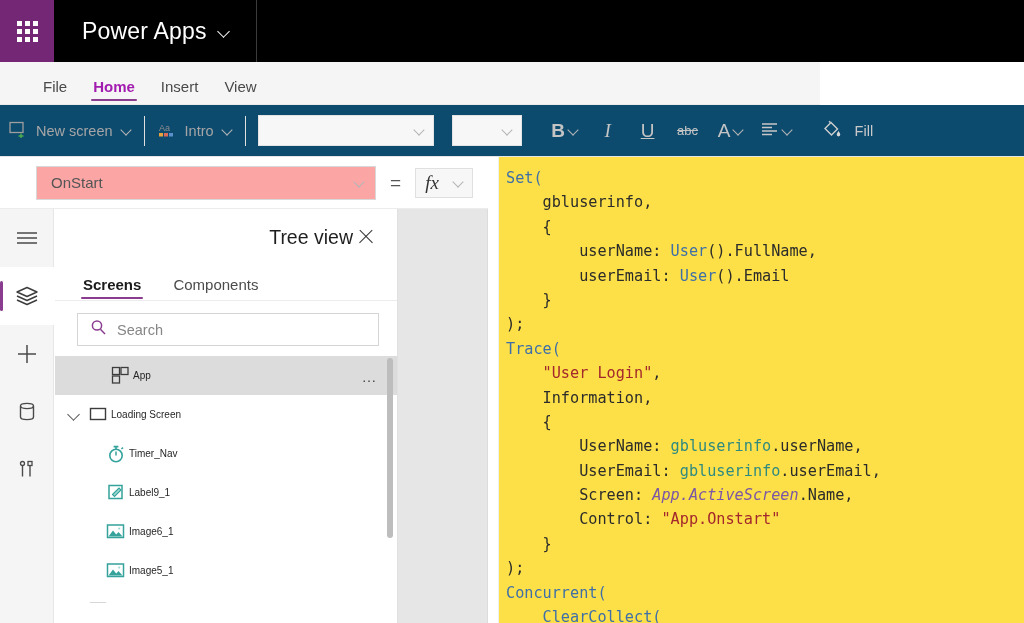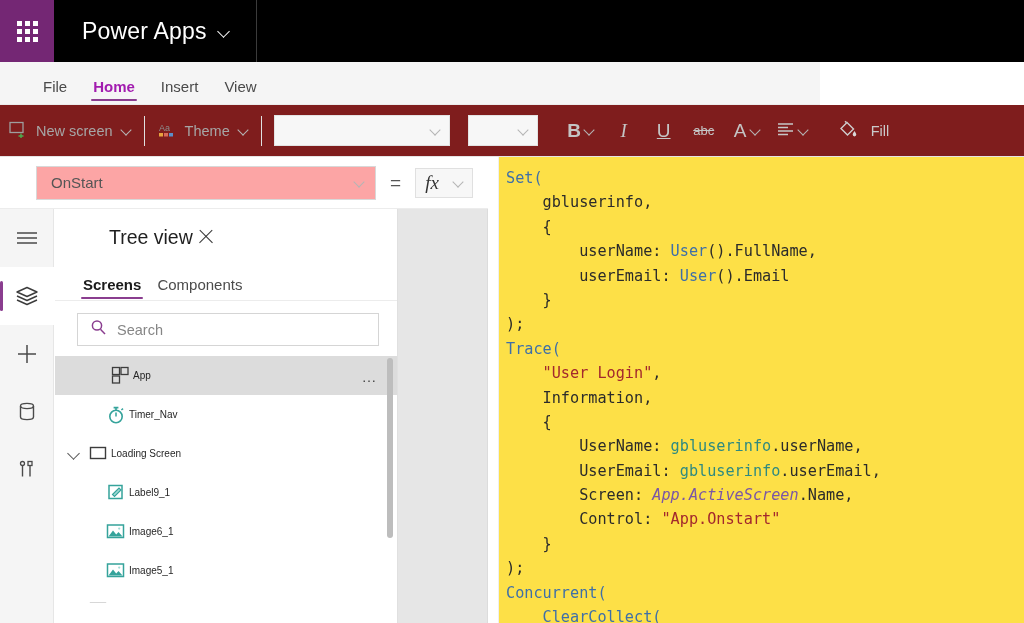--- a/index.html
+++ b/index.html
@@ -53,21 +53,21 @@
   }
   .rtab.active { color: #a21caf; font-weight: bold; }
   .rtab.active::after {
     content: ""; position: absolute; left: 11px; right: 11px; bottom: 3px;
     height: 2.5px; background: #8a3d8f; border-radius: 2px;
   }
 
   
   .ribbon {
     position: absolute; left: 0; top: 105px; width: 1024px; height: 52px;
-    background: #7f1d1d; display: flex; align-items: center;
+    background: #0c4a6e; display: flex; align-items: center;
     border-bottom: 1px solid #e4e4e4; overflow: hidden;
   }
   .rgroup { display: flex; align-items: center; height: 38px; }
   .rsep { width: 1px; height: 30px; background: #e0e0e0; margin: 0 4px; }
   .rbtn {
     display: flex; align-items: center; gap: 8px; height: 34px;
     padding: 0 9px; font-size: 14.5px; color: #a8a8a8; cursor: default;
     white-space: nowrap;
   }
   .rbtn .lbl { color:#a6a6a6; }
@@ -131,34 +131,34 @@
     background: #8a3d8f; border-radius: 2px;
   }
   .rail-item svg { display: block; }
 
   
   .tree {
     position: absolute; left: 55px; top: 209px; width: 343px; height: 414px;
     background: #ffffff; border-right: 1px solid #e0e0e0;
   }
   .tree-head {
-    height: 56px; display: flex; align-items: center; justify-content: flex-start;
+    height: 56px; display: flex; align-items: center; justify-content: flex-end;
     padding: 0 18px 0 22px;
     margin-left: 32px;
   }
   .tree-title { font-size: 19.5px; color: #1f1f1f; }
   .close-x { width: 26px; height: 26px; cursor: pointer; position: relative; }
   .close-x::before, .close-x::after {
     content:""; position:absolute; left: 4px; top: 12px; width: 18px; height: 1.4px;
     background: #353535;
   }
   .close-x::before { transform: rotate(45deg); }
   .close-x::after { transform: rotate(-45deg); }
   .tree-tabs {
-    height: 36px; display: flex; align-items: flex-end; gap: 4px;
+    height: 36px; display: flex; align-items: flex-end; gap: 20px;
     padding-left: 22px; border-bottom: 1px solid #ececec;
   }
   .ttab {
     position: relative; font-size: 15px; color: #4b4b4b;
     padding: 0 6px 8px 6px; cursor: pointer; line-height: 1;
   }
   .ttab.active { color: #1b1b1b; font-weight: bold; }
   .ttab.active::after {
     content:""; position:absolute; left: 4px; right: 4px; bottom: 1px;
     height: 2.5px; background: #8a3d8f; border-radius: 2px;
@@ -278,21 +278,21 @@
     <div class="rgroup">
       <div class="rbtn">
         <span>
           <svg width="19" height="17" viewBox="0 0 19 17">
             <text x="1" y="10" font-size="9" font-family="Liberation Sans" fill="#8d8d8d">Aa</text>
             <rect x="1" y="12" width="4" height="3.5" fill="#e8a33d"></rect>
             <rect x="6" y="12" width="4" height="3.5" fill="#d96a5a"></rect>
             <rect x="11" y="12" width="4" height="3.5" fill="#5b8fc9"></rect>
           </svg>
         </span>
-        <span class="lbl">Theme</span>
+        <span class="lbl">Intro</span>
         <span class="chev-sm"></span>
       </div>
     </div>
     <div class="rsep"></div>
     <div style="width:8px"></div>
     <div class="combo wide">
       <span></span>
       <span class="chev-sm"></span>
     </div>
     <div style="width:18px"></div>
@@ -423,42 +423,42 @@
           <svg width="19" height="19" viewBox="0 0 19 19">
             <rect x="1.5" y="1.5" width="7" height="7" fill="none" stroke="#3c3c3c" stroke-width="1.3"></rect>
             <rect x="10" y="1.5" width="7" height="7" fill="none" stroke="#3c3c3c" stroke-width="1.3"></rect>
             <rect x="1.5" y="10" width="7" height="7" fill="none" stroke="#3c3c3c" stroke-width="1.3"></rect>
           </svg>
         </span>
         <span class="tlabel">App</span>
         <span class="dots">…</span>
       </div>
 
+      <div class="trow" style="padding-left:4px">
+        <span class="caret"></span>
+        <span class="ticon">
+          <svg width="19" height="17" viewBox="0 0 19 17">
+            <rect x="1.5" y="2.5" width="15" height="11" fill="none" stroke="#3c3c3c" stroke-width="1.4"></rect>
+          </svg>
+        </span>
+        <span class="tlabel">Loading Screen</span>
+      </div>
+
       <div class="trow" style="padding-left:48px">
         <span class="ticon">
           <svg width="20" height="20" viewBox="0 0 20 20">
             <circle cx="10" cy="11.5" r="6.2" fill="none" stroke="#35a39b" stroke-width="1.6"></circle>
             <path d="M10 11.5V7.6" stroke="#35a39b" stroke-width="1.5"></path>
             <path d="M7.6 2.6h4.8M10 2.6v2.6" stroke="#35a39b" stroke-width="1.6"></path>
             <path d="M15.4 5l1.6-1.4" stroke="#35a39b" stroke-width="1.5"></path>
           </svg>
         </span>
         <span class="tlabel">Timer_Nav</span>
       </div>
 
-      <div class="trow" style="padding-left:4px">
-        <span class="caret"></span>
-        <span class="ticon">
-          <svg width="19" height="17" viewBox="0 0 19 17">
-            <rect x="1.5" y="2.5" width="15" height="11" fill="none" stroke="#3c3c3c" stroke-width="1.4"></rect>
-          </svg>
-        </span>
-        <span class="tlabel">Loading Screen</span>
-      </div>
-
       <div class="trow" style="padding-left:48px">
         <span class="ticon">
           <svg width="19" height="19" viewBox="0 0 19 19">
             <rect x="2" y="2.5" width="13" height="13" fill="none" stroke="#35a39b" stroke-width="1.5"></rect>
             <path d="M5.5 11.5L12 5l2 2-6.5 6.5z" fill="#9fd9d4" stroke="#35a39b" stroke-width="1.1"></path>
           </svg>
         </span>
         <span class="tlabel">Label9_1</span>
       </div>
 

